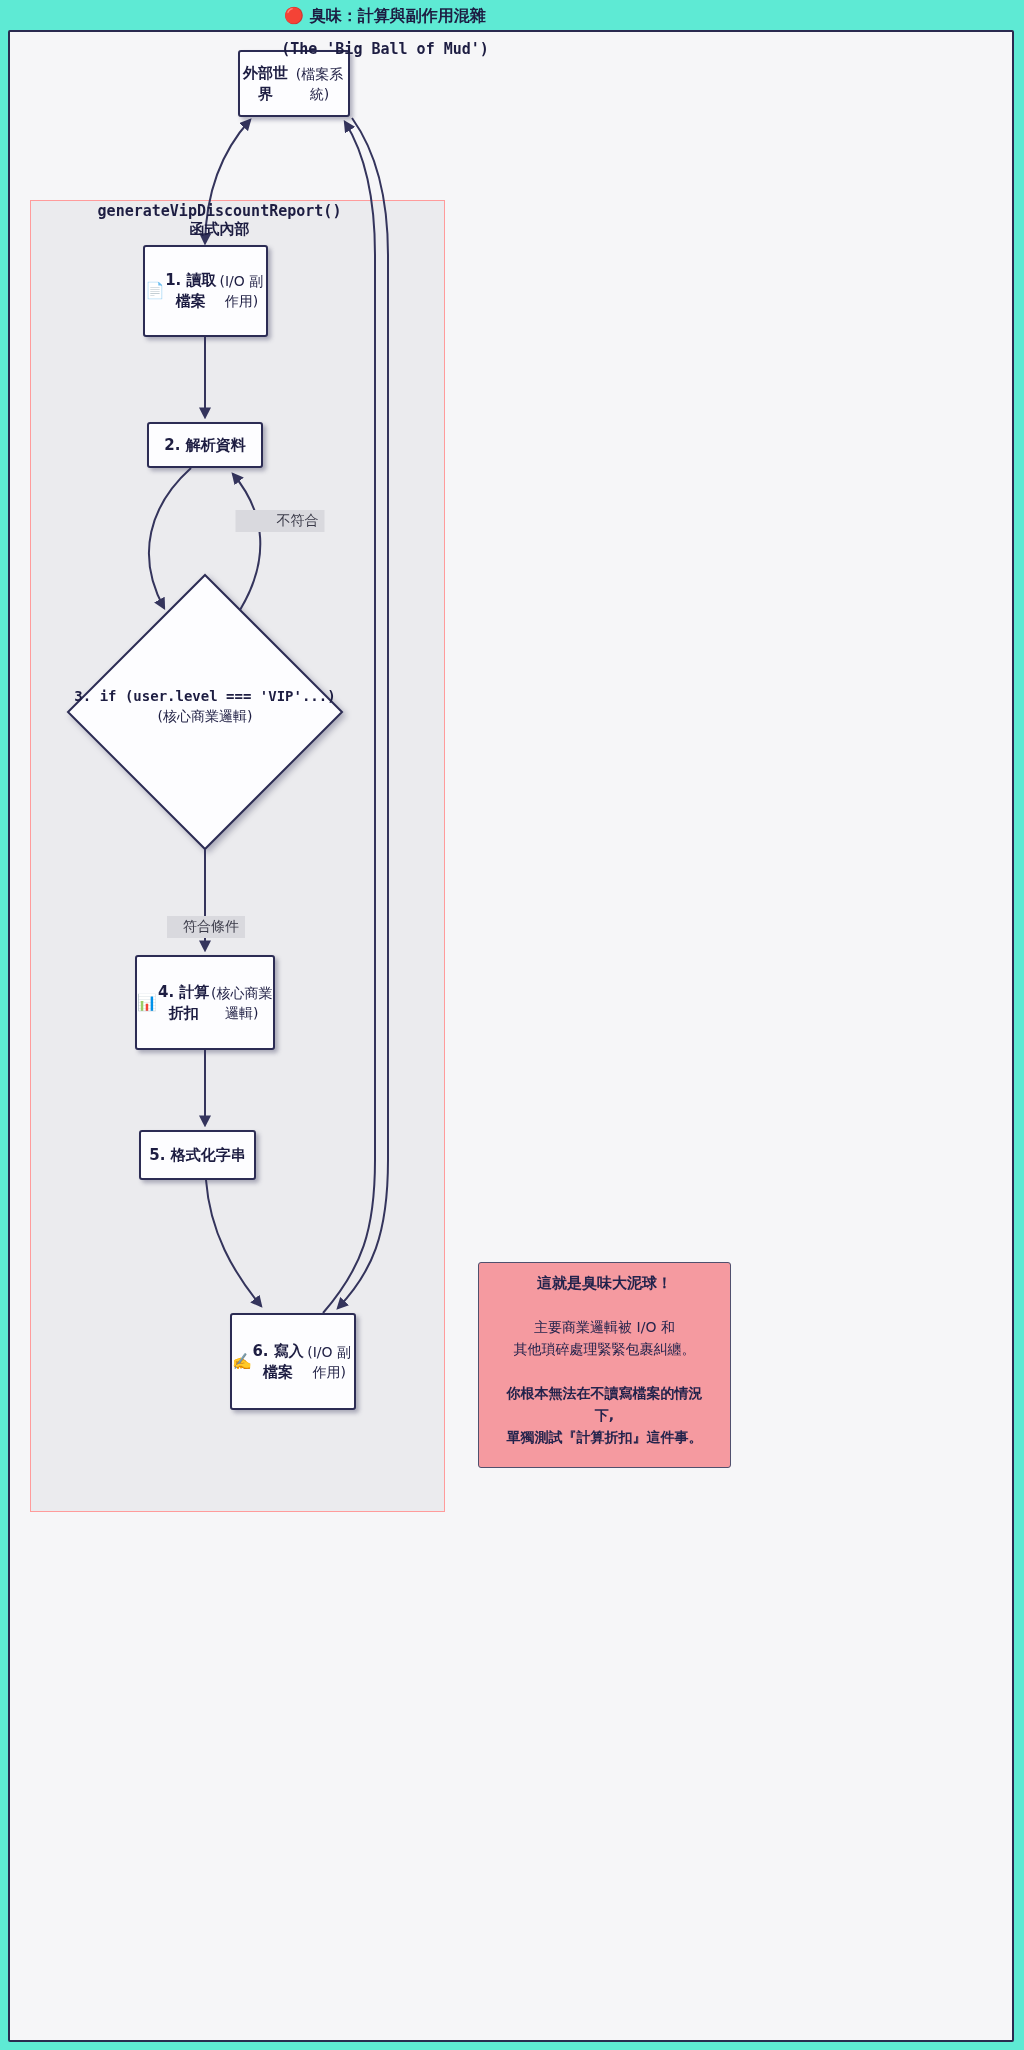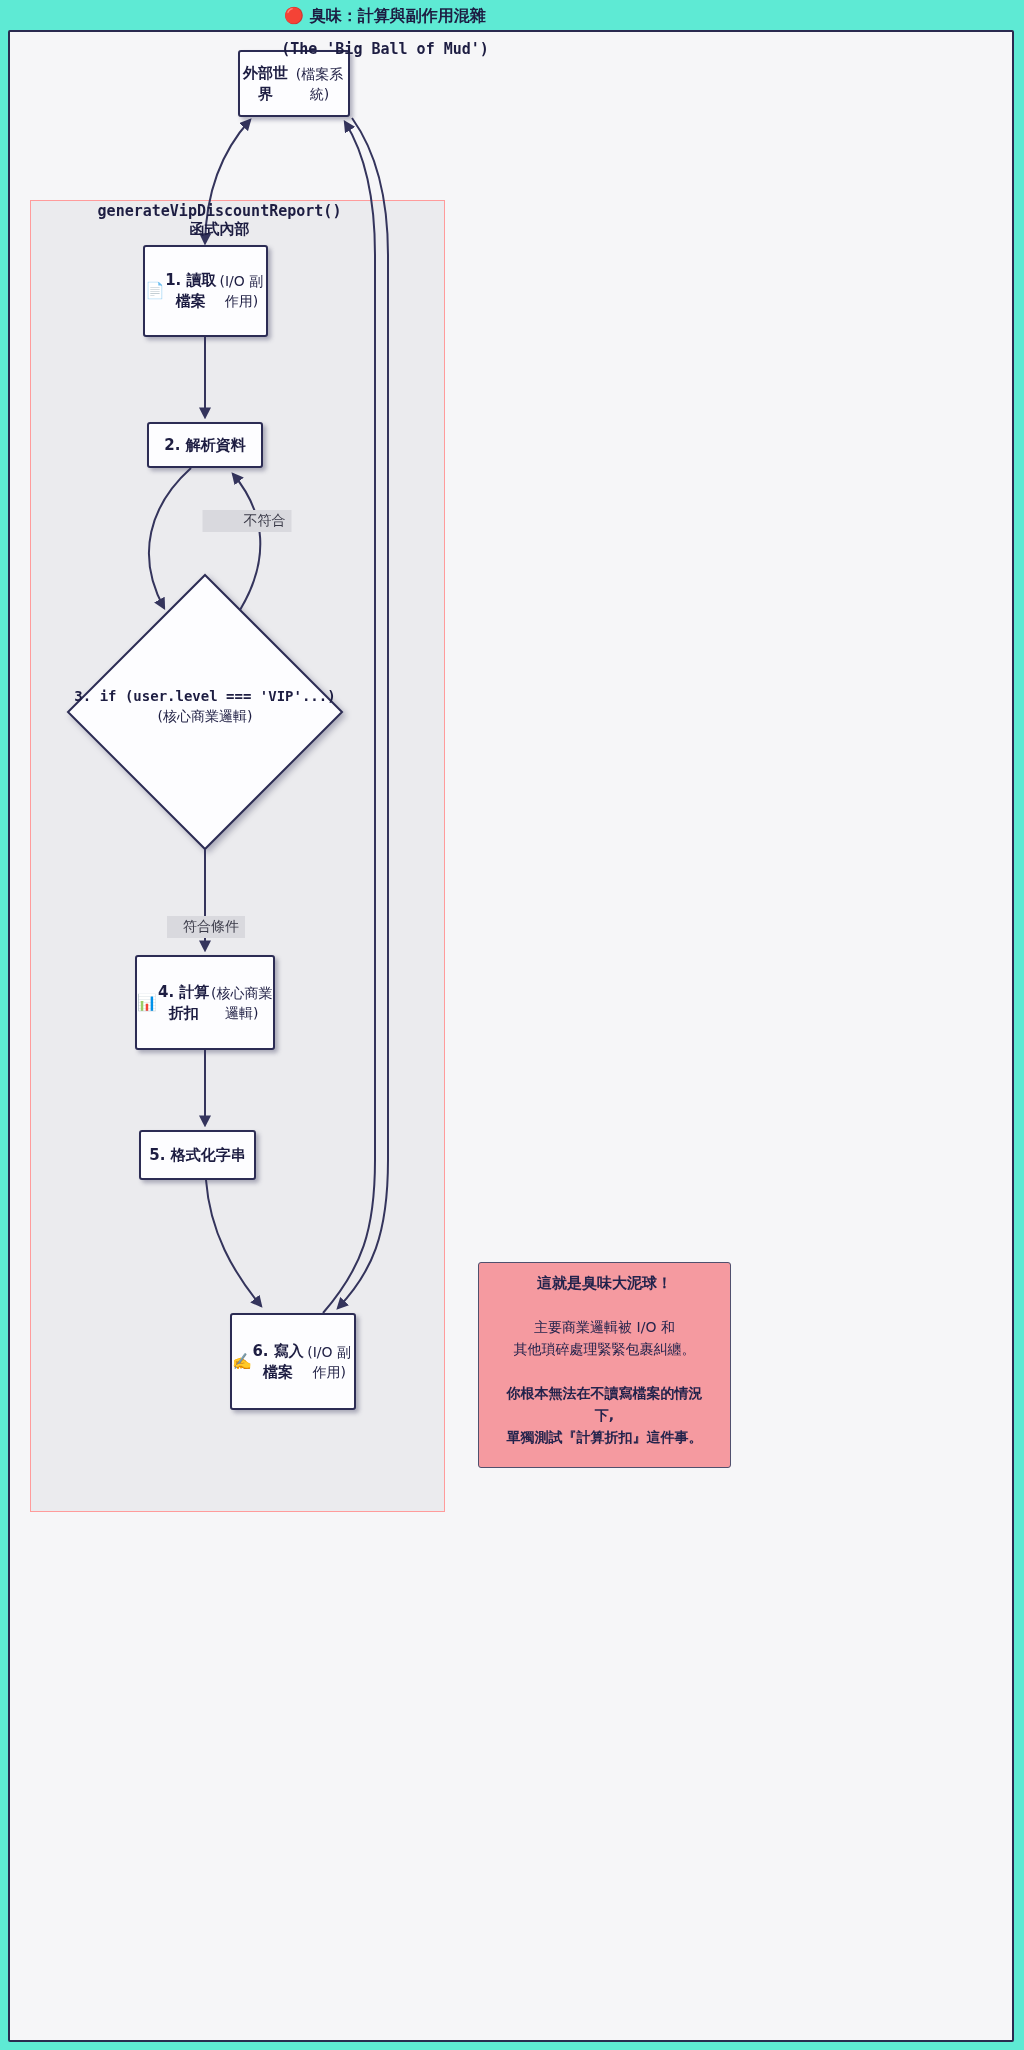--- a/index.html
+++ b/index.html
@@ -119,21 +119,21 @@
 
   <div class="node" style="left:147px;top:422px;width:116px;height:46px;">
     <div class="l1">2. 解析資料</div>
   </div>
 
   <div class="diamond-label">
     <div class="l1">3. if (user.level === 'VIP'...)</div>
     <div class="l2">(核心商業邏輯)</div>
   </div>
 
-  <div class="edge-label" style="left:247px;top:521px;padding-left:41px;">不符合</div>
+  <div class="edge-label" style="left:280px;top:521px;padding-left:41px;">不符合</div>
   <div class="edge-label" style="left:206px;top:927px;padding-left:16px;">符合條件</div>
 
   <div class="node" style="left:135px;top:955px;width:140px;height:95px;">
     <div class="icon">📊</div>
     <div class="l1">4. 計算折扣</div>
     <div class="l2">(核心商業邏輯)</div>
   </div>
 
   <div class="node" style="left:139px;top:1130px;width:117px;height:50px;justify-content:center;">
     <div class="l1">5. 格式化字串</div>

